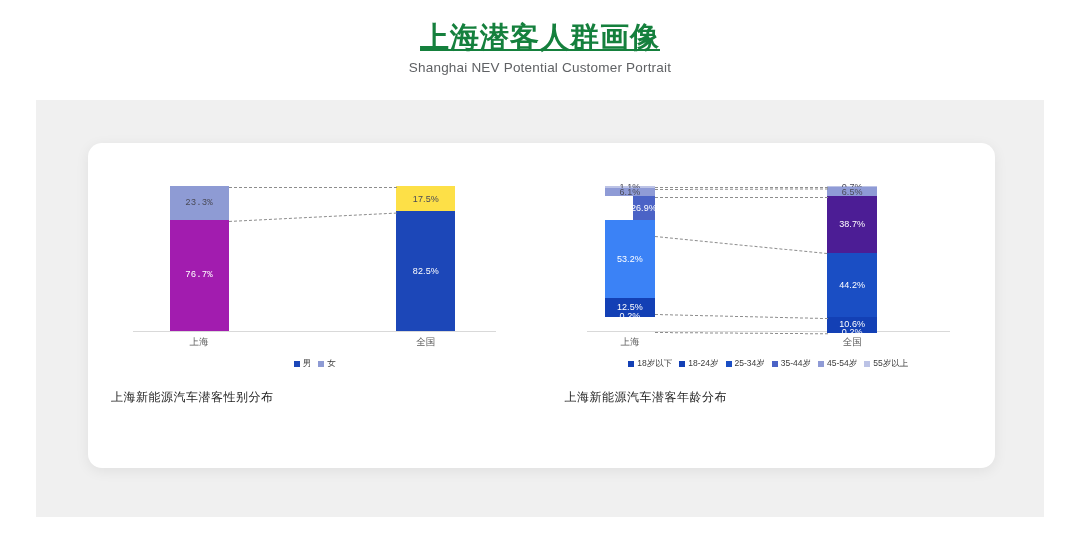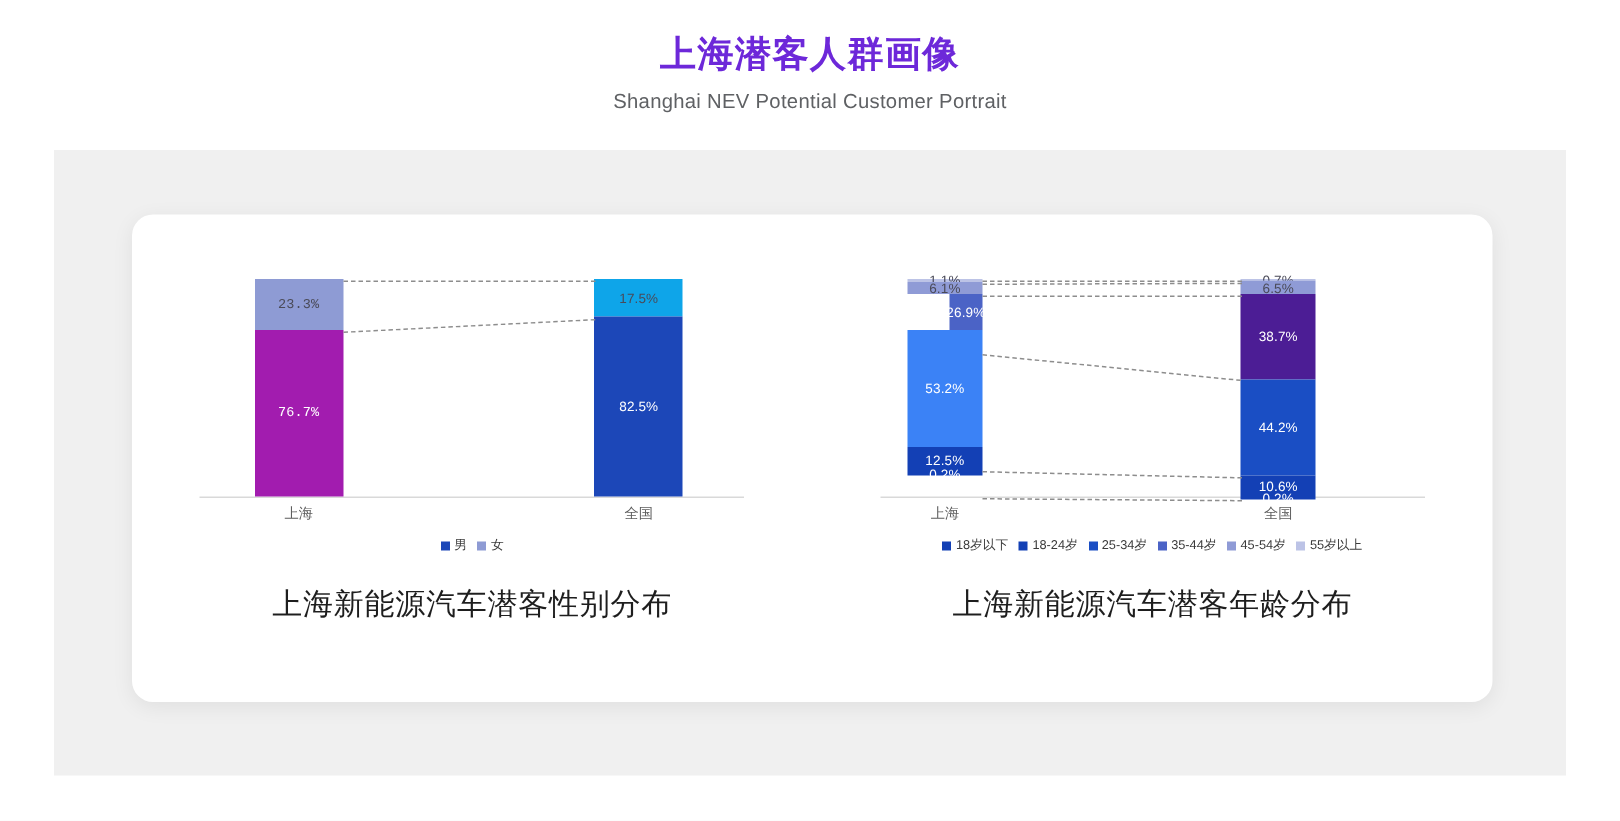--- a/index.html
+++ b/index.html
@@ -18,25 +18,26 @@
   }
 
   
   .header {
     width: 100%;
     text-align: center;
     padding-top: 22px;
     box-sizing: border-box;
   }
   .header .title {
-    font-size: 24px;
+    font-size: 29px;
     font-weight: bold;
-    color: #6d28d9;
+    color: #15803d;
     letter-spacing: 1px;
     line-height: 30px;
+    text-decoration: underline;
   }
   .header .subtitle {
     font-size: 13.5px;
     font-weight: normal;
     color: #5f6164;
     line-height: 20px;
     margin-top: 6px;
     letter-spacing: 0.2px;
   }
 
@@ -172,24 +173,24 @@
     display: inline-block;
     flex: 0 0 auto;
   }
 
   
   .caption {
     position: absolute;
     left: 0;
     right: 0;
     top: 246px;
-    text-align: center;
-    font-size: 20px;
+    font-size: 12px;
     color: #1e1e1e;
     letter-spacing: 0.5px;
+    padding-left: 23px;
   }
 </style>
 </head>
 <body>
 
 <div class="header">
   <div class="title">上海潜客人群画像</div>
   <div class="subtitle">Shanghai NEV Potential Customer Portrait</div>
 </div>
 
@@ -204,21 +205,21 @@
           <div class="bar" style="left: 18%; width: 13%; height: 100%; font-family: Liberation Mono, monospace;">
                 <div class="seg light" style="background: rgb(142, 155, 212); height: 33.785px; flex: 0 0 auto;">
                   <span class="seg-label">23.3%</span>
                 </div>
                 <div class="seg dark" style="background: #a21caf; height: 111.215px; flex: 0 0 auto;">
                   <span class="seg-label">76.7%</span>
                 </div>
                 <div class="tick-label">上海</div>
               </div>
               <div class="bar" style="left: 68%; width: 13%; height: 100%;">
-                <div class="seg light" style="background: #0ea5e9; height: 25.375px; flex: 0 0 auto;">
+                <div class="seg light" style="background: #fde047; height: 25.375px; flex: 0 0 auto;">
                   <span class="seg-label">17.5%</span>
                 </div>
                 <div class="seg dark" style="background: rgb(28, 71, 184); height: 119.625px; flex: 0 0 auto;">
                   <span class="seg-label">82.5%</span>
                 </div>
                 <div class="tick-label">全国</div>
               </div>
               <div class="connector" style="left: 140.74px; top: 33.785px; width: 168.19px; transform: rotate(-2.86615deg);"></div>
               <div class="connector" style="left: 140.74px; top: 0px; width: 167.98px;"></div>
             </div>

